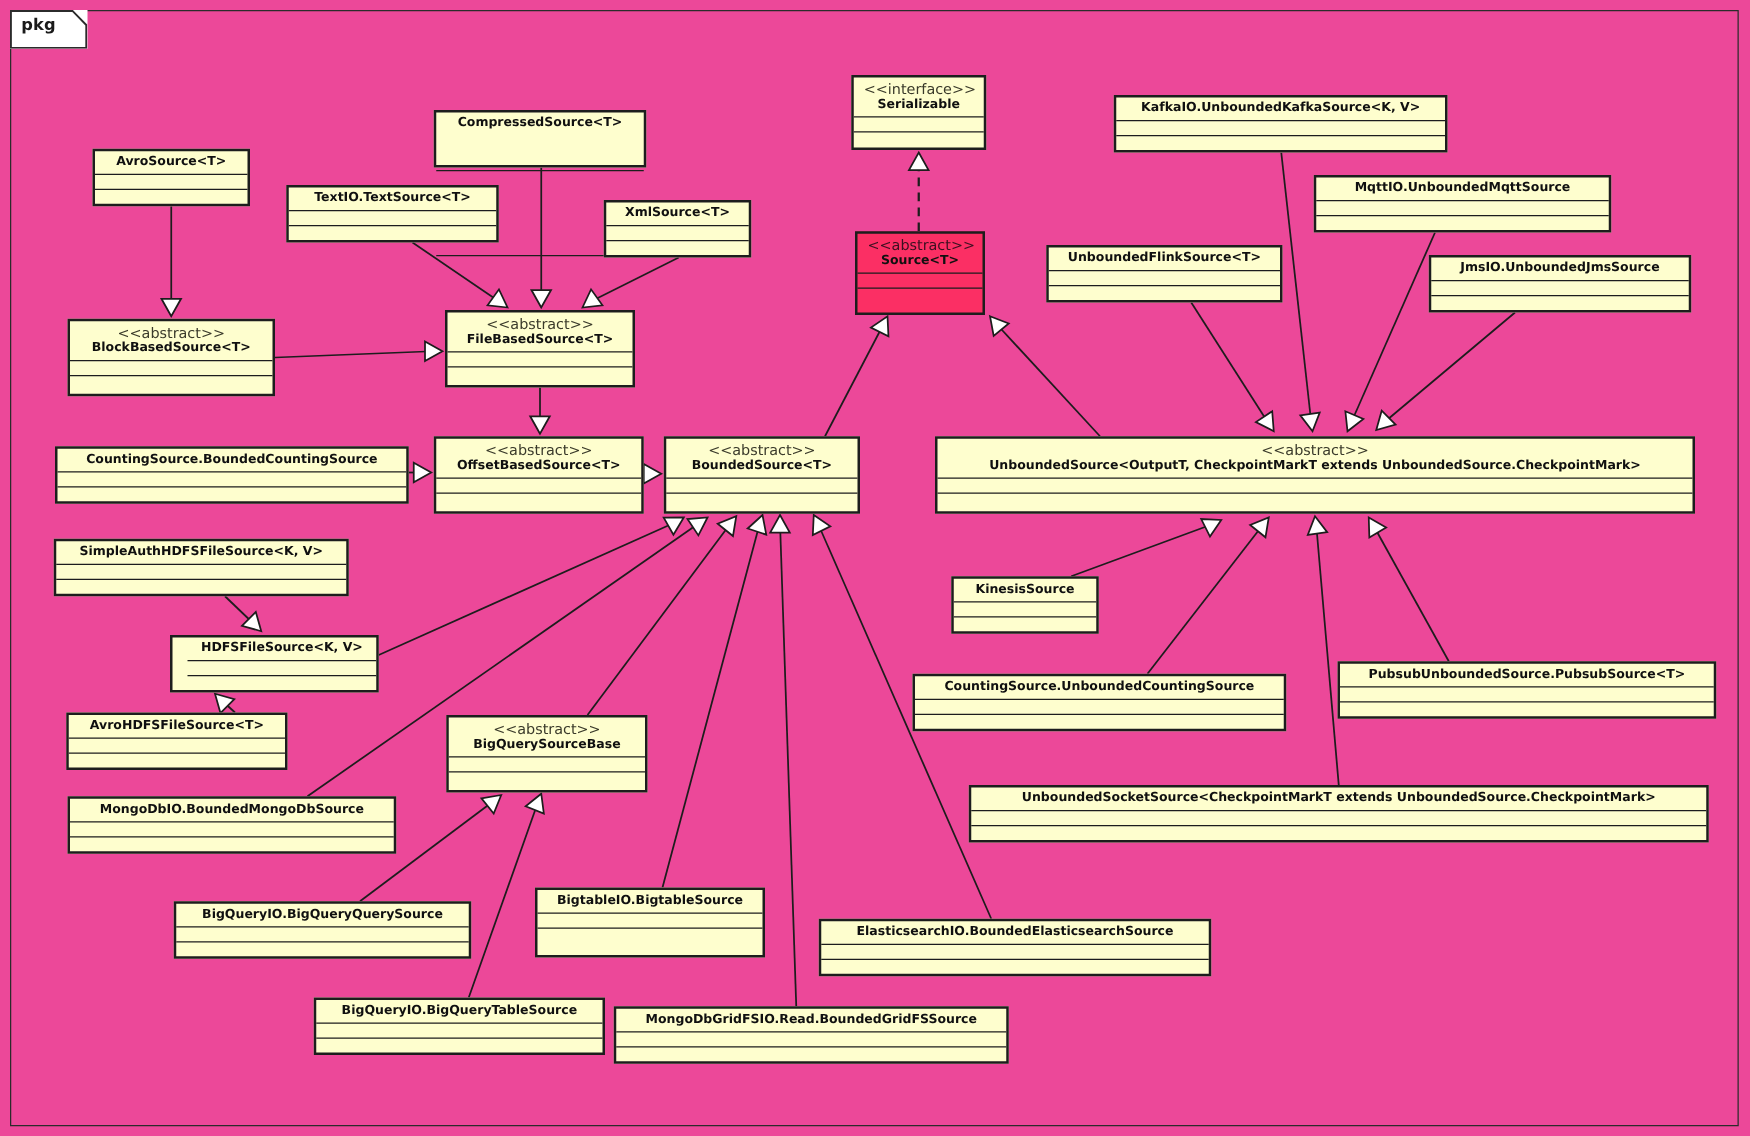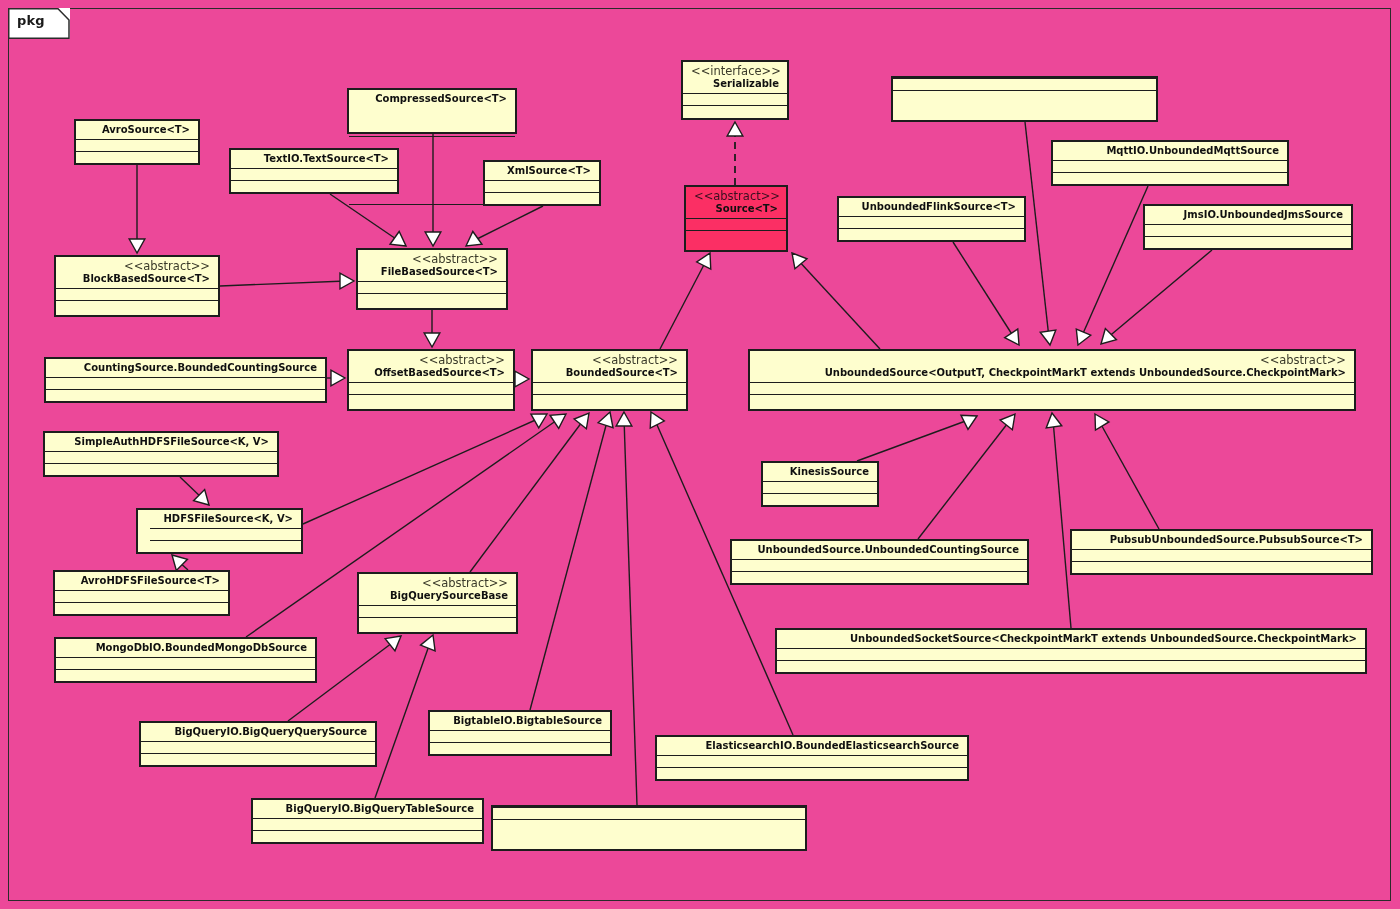--- a/index.html
+++ b/index.html
@@ -65,21 +65,21 @@
     display: flex;
     flex-direction: column;
     z-index: 5;
   }
   .cls.highlight {
     background: #FB2F64;
     border-color: #1d1d1d;
   }
   .cls .hdr {
     padding: 3px 8px 4px 8px;
-    text-align: right;
+    text-align: center;
     line-height: 1.12;
   }
   .cls .stereo {
     font-size: 11.5px;
     color: #3a3a2a;
     font-weight: normal;
     display: block;
     white-space: nowrap;
   }
   .cls.highlight .stereo {
@@ -302,20 +302,23 @@
         <div class="hdr">
           <span class="stereo">&lt;&lt;interface&gt;&gt;</span>
           <span class="title">Serializable</span>
         </div>
         <div class="sep"></div>
         <div class="compartment"></div>
         <div class="sep"></div>
         <div class="compartment grow"></div>
       </div>
       <div class="cls" style="left: 891px; top: 76px; width: 267px; height: 46px;">
+        <div class="hdr">
+          <span class="title">KafkaIO.UnboundedKafkaSource&lt;K, V&gt;</span>
+        </div>
         <div class="sep"></div>
         <div class="compartment"></div>
         <div class="sep"></div>
         <div class="compartment grow"></div>
       </div>
       <div class="cls" style="left: 1051px; top: 140px; width: 238px; height: 46px;">
         <div class="hdr">
           <span class="title">MqttIO.UnboundedMqttSource</span>
         </div>
         <div class="sep"></div>
@@ -432,21 +435,21 @@
         <div class="hdr">
           <span class="title">HDFSFileSource&lt;K, V&gt;</span>
         </div>
         <div class="sep"></div>
         <div class="compartment"></div>
         <div class="sep"></div>
         <div class="compartment grow"></div>
       </div>
       <div class="cls" style="left: 730px; top: 539px; width: 299px; height: 46px;">
         <div class="hdr">
-          <span class="title">UnboundedSource.UnboundedCountingSource</span>
+          <span class="title">CountingSource.UnboundedCountingSource</span>
         </div>
         <div class="sep"></div>
         <div class="compartment"></div>
         <div class="sep"></div>
         <div class="compartment grow"></div>
       </div>
       <div class="cls" style="left: 1070px; top: 529px; width: 303px; height: 46px;">
         <div class="hdr">
           <span class="title">PubsubUnboundedSource.PubsubSource&lt;T&gt;</span>
         </div>
@@ -485,21 +488,21 @@
       </div>
       <div class="cls" style="left: 775px; top: 628px; width: 592px; height: 46px;">
         <div class="hdr">
           <span class="title">UnboundedSocketSource&lt;CheckpointMarkT extends UnboundedSource.CheckpointMark&gt;</span>
         </div>
         <div class="sep"></div>
         <div class="compartment"></div>
         <div class="sep"></div>
         <div class="compartment grow"></div>
       </div>
-      <div class="cls" style="left: 428px; top: 710px; width: 184px; height: 46px;">
+      <div class="cls" style="left: 428px; top: 710px; width: 184px; height: 56px;">
         <div class="hdr">
           <span class="title">BigtableIO.BigtableSource</span>
         </div>
         <div class="sep"></div>
         <div class="compartment"></div>
         <div class="sep"></div>
         <div class="compartment grow"></div>
       </div>
       <div class="cls" style="left: 139px; top: 721px; width: 238px; height: 46px;">
         <div class="hdr">
@@ -522,20 +525,23 @@
       <div class="cls" style="left: 251px; top: 798px; width: 233px; height: 46px;">
         <div class="hdr">
           <span class="title">BigQueryIO.BigQueryTableSource</span>
         </div>
         <div class="sep"></div>
         <div class="compartment"></div>
         <div class="sep"></div>
         <div class="compartment grow"></div>
       </div>
       <div class="cls" style="left: 491px; top: 805px; width: 316px; height: 46px;">
+        <div class="hdr">
+          <span class="title">MongoDbGridFSIO.Read.BoundedGridFSSource</span>
+        </div>
         <div class="sep"></div>
         <div class="compartment"></div>
         <div class="sep"></div>
         <div class="compartment grow"></div>
       </div>
     </div>
 
 </div>
 
 </body></html>

